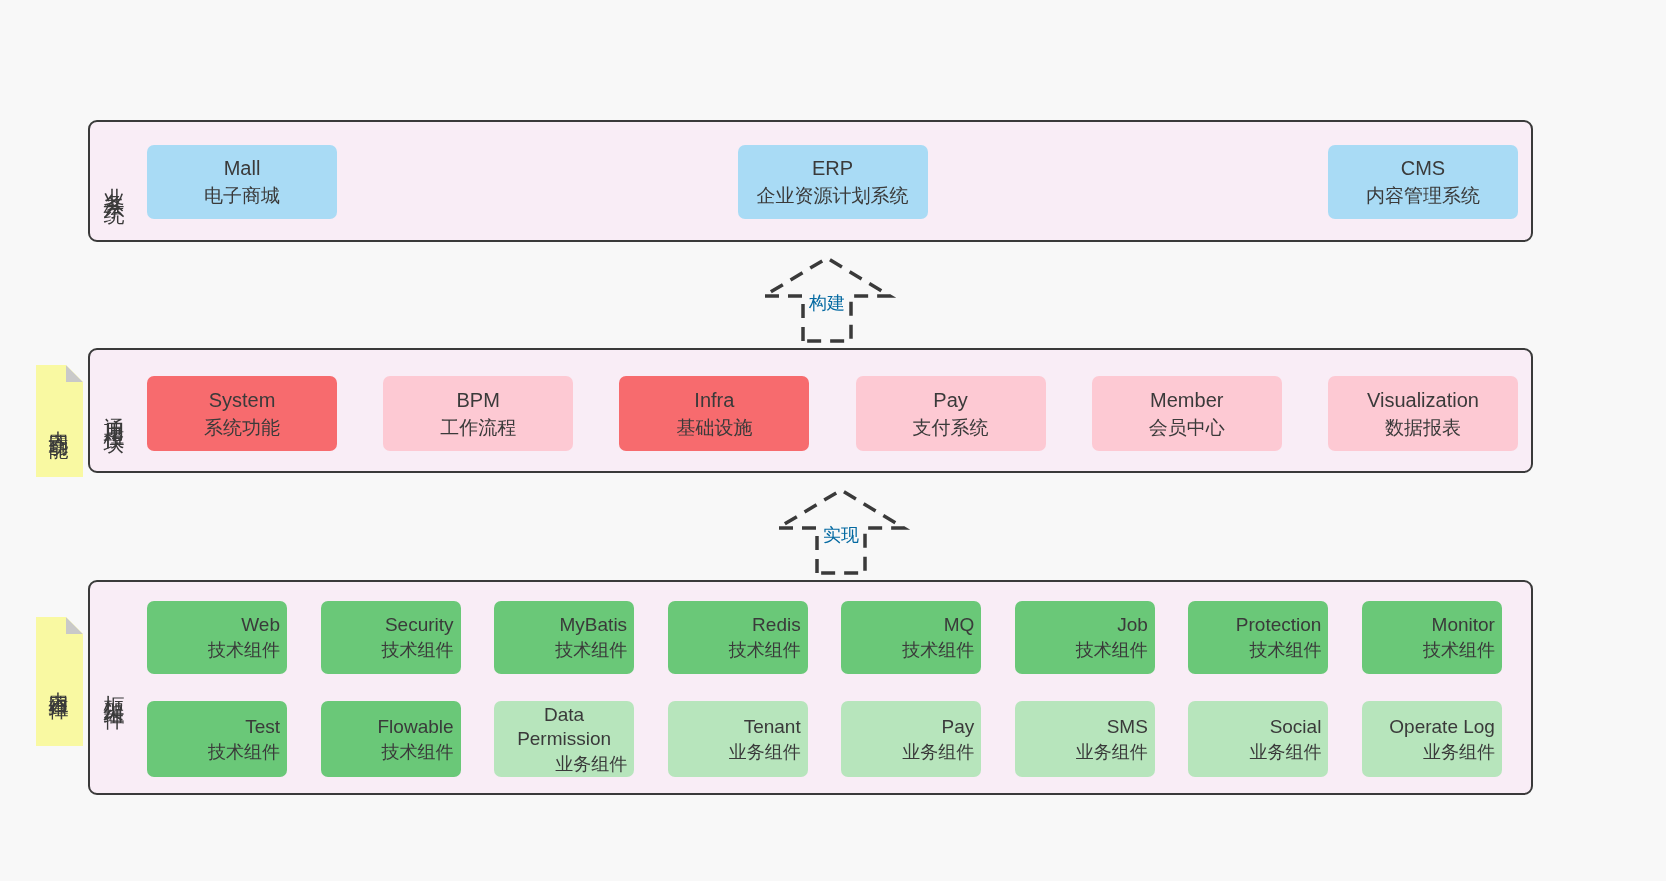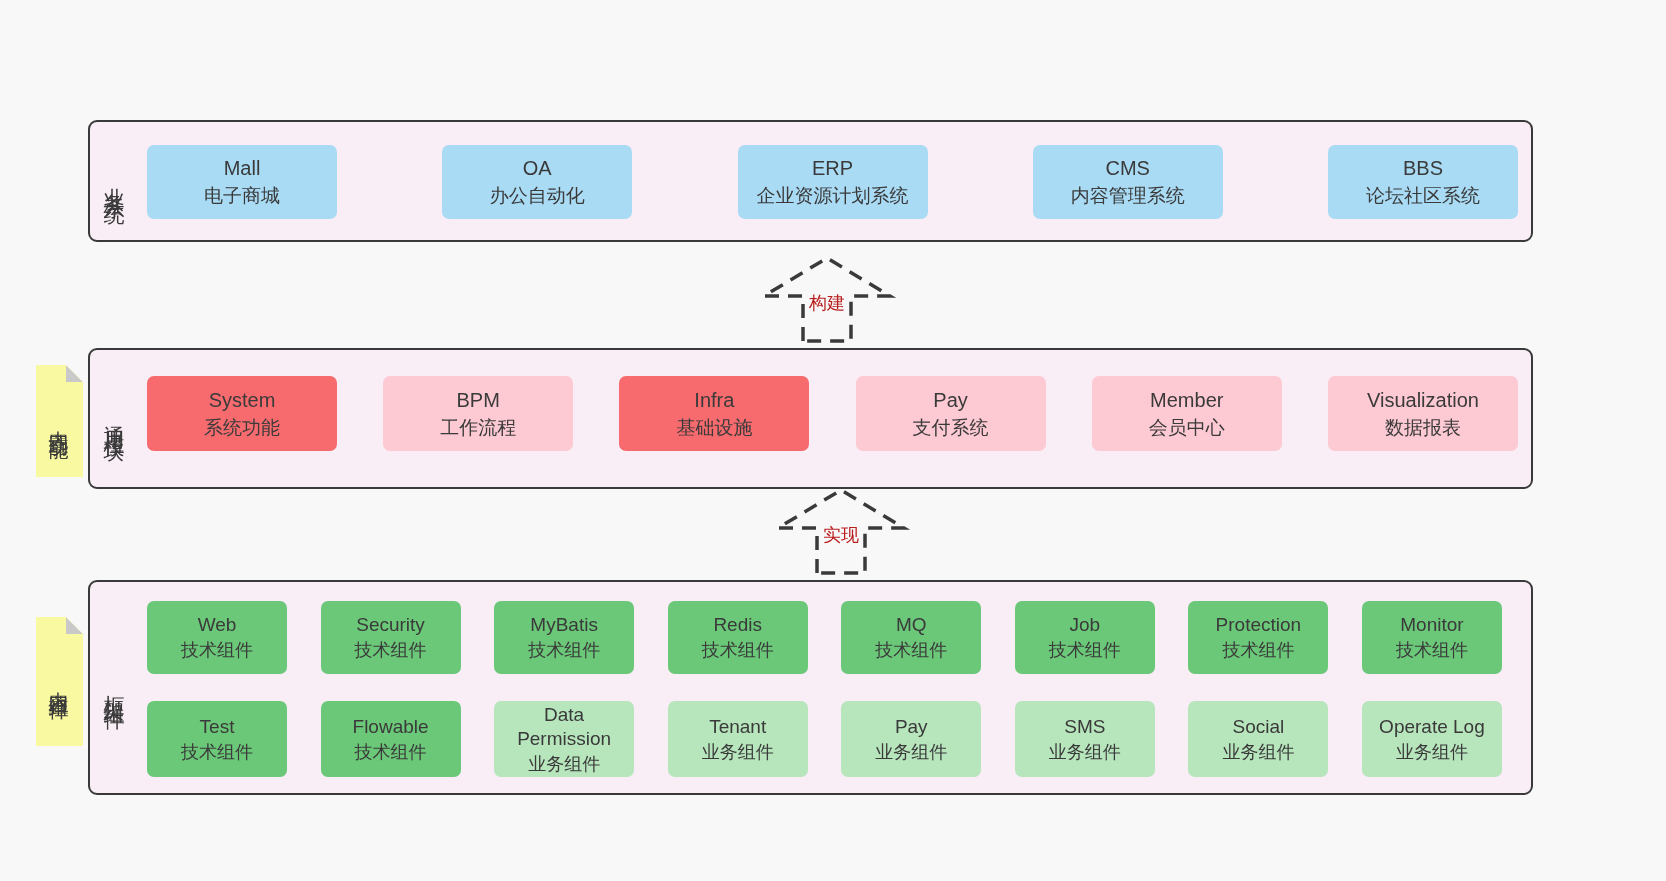--- a/index.html
+++ b/index.html
@@ -9,42 +9,42 @@
     background:#f8f8f8; color:#3a3a3a;
   }
   .canvas { position:relative; width:1666px; height:881px; background:#f8f8f8; overflow:hidden; }
 
   
   .band {
     position:absolute; left:88px; width:1445px;
     background:#f9edf6; border:2px solid #3a3a3a; border-radius:9px;
   }
   .band-business   { top:120px; height:122px; }
-  .band-modules    { top:348px; height:141px; }
+  .band-modules    { top:348px; height:125px; }
   .band-components { top:580px; height:215px; }
 
   .band-label {
     position:absolute; left:10px; top:50%; transform:translateY(-50%);
     writing-mode:vertical-rl; text-orientation:upright;
     font-size:21px; letter-spacing:5px; color:#3a3a3a; white-space:nowrap;
   }
 
   
   .box-row { position:absolute; display:flex; justify-content:space-between; }
   .band-business .box-row  { left:57px; right:13px; top:23px; height:74px; }
   .band-modules .box-row   { left:57px; right:13px; top:26px; height:75px; }
   .band-components .row1   { left:57px; right:29px; top:19px;  height:73px; }
   .band-components .row2   { left:57px; right:29px; top:119px; height:76px;gap:23px; }
 
   .box {
     display:flex; flex-direction:column; align-items:center; justify-content:center;
     text-align:center; border-radius:7px; padding:0 7px; line-height:1.25;
   }
   .band-business .box, .band-modules .box { width:190px; }
-  .band-components .box { width:140px; }
+  .band-components .box { width:140px;align-items:flex-end; }
   .box .t { font-size:20px; }
   .box .s { font-size:19px; margin-top:3px; }
   .band-components .box .t { font-size:19px; }
   .band-components .box .s { font-size:18px; margin-top:2px; }
 
   .blue        { background:#a9dbf5; }
   .red         { background:#f76b6e; }
   .pink        { background:#fdc9d3; }
   .green-dark  { background:#6ac878; }
   .green-light { background:#b7e5bc; }
@@ -67,51 +67,43 @@
   }
 
   
   .arrow { position:absolute; width:140px; height:88px; }
   .arrow-build     { left:757px; top:255px; }
   .arrow-implement { left:771px; top:487px; }
   .arrow svg { width:100%; height:100%; display:block; }
   .arrow path { fill:none; stroke:#3a3a3a; stroke-width:3.5; stroke-dasharray:14 9; }
   .arrow-label {
     position:absolute; left:50%; top:48px; transform:translate(-50%,-50%);
-    background:#f8f8f8; padding:1px 3px; font-size:18px; color:#b91c1c;
+    background:#f8f8f8; padding:1px 3px; font-size:18px; color:#0369a1;
     white-space:nowrap;
   }
 </style>
 </head>
 <body>
 
 <div class="canvas">
 
   <div class="band band-business">
     <div class="band-label">业务系统</div>
     <div class="box-row">
       <div class="box blue">
         <div class="t">Mall</div>
         <div class="s">电子商城</div>
       </div>
       <div class="box blue">
-        <div class="t">OA</div>
-        <div class="s">办公自动化</div>
-      </div>
-      <div class="box blue">
         <div class="t">ERP</div>
         <div class="s">企业资源计划系统</div>
       </div>
       <div class="box blue">
         <div class="t">CMS</div>
         <div class="s">内容管理系统</div>
-      </div>
-      <div class="box blue">
-        <div class="t">BBS</div>
-        <div class="s">论坛社区系统</div>
       </div>
     </div>
   </div>
 
   <div class="arrow arrow-build">
     <svg viewBox="0 0 140 88">
       <path d="M46 86 L46 41 L7 41 L70 3 L133 41 L94 41 L94 86 Z"></path>
     </svg>
     <span class="arrow-label">构建</span>
   </div>

